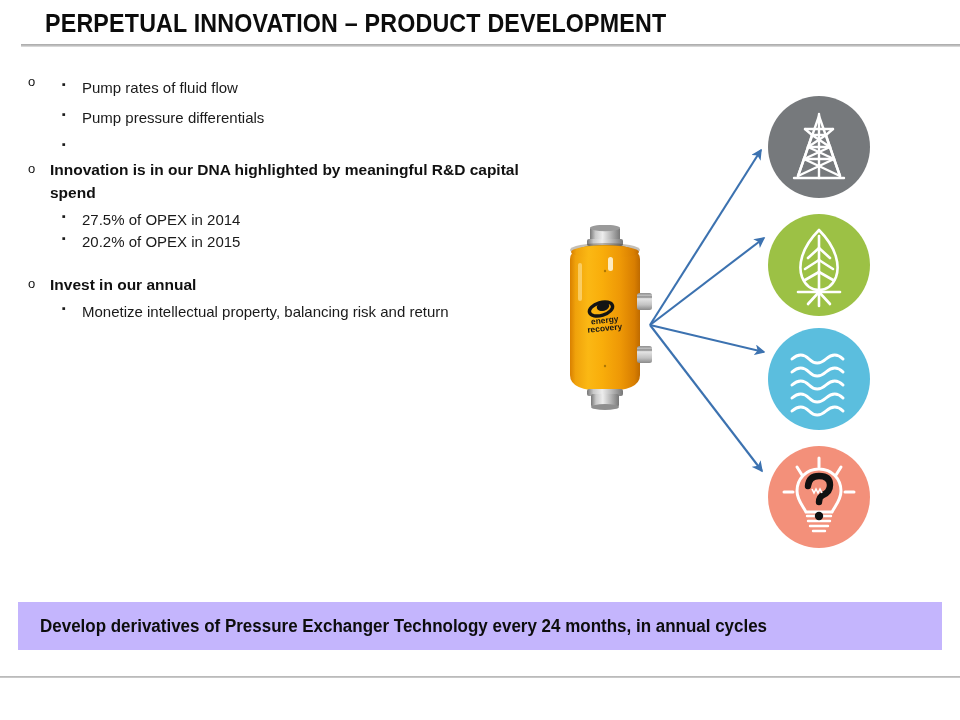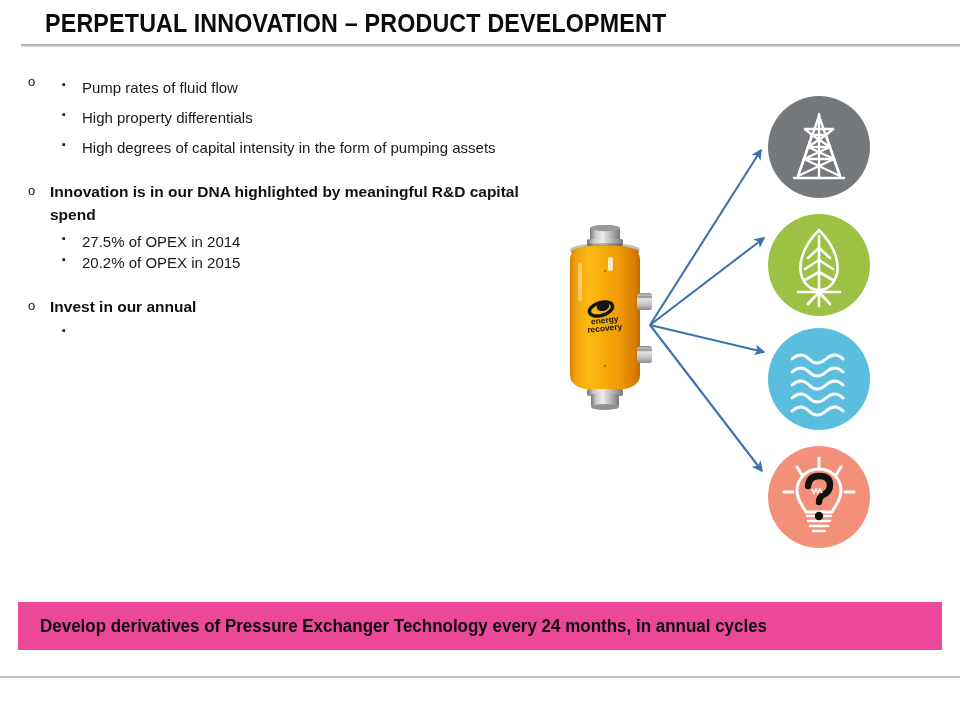--- a/index.html
+++ b/index.html
@@ -122,21 +122,21 @@
     height: 185px;
   }
 
   
   #banner {
     position: absolute;
     left: 18px;
     top: 602px;
     width: 924px;
     height: 48px;
-    background: #ec4899;
+    background: #c4b5fd;
   }
   #banner-text {
     position: absolute;
     left: 22px;
     top: 0;
     right: 10px;
     height: 48px;
     line-height: 48px;
     font-size: 17.5px;
     font-weight: bold;
@@ -181,26 +181,25 @@
         <span class="mk">o</span>
       </div>
       <div class="sp-xs"></div>
       <div class="l2">
         <span class="mk">▪</span>
         <span>Pump rates of fluid flow</span>
       </div>
       <div class="sp-sm"></div>
       <div class="l2">
         <span class="mk">▪</span>
-        <span>High property differentials</span>
+        <span>Pump pressure differentials</span>
       </div>
       <div class="sp-sm"></div>
       <div class="l2">
         <span class="mk">▪</span>
-        <span>High degrees of capital intensity in the form of pumping assets</span>
       </div>
     </div>
 
     <div class="sp-lg"></div>
 
     <div class="blk">
       <div class="l1">
         <span class="mk">o</span>
         <span>Innovation is in our DNA highlighted by meaningful R&amp;D capital spend</span>
       </div>
@@ -216,20 +215,21 @@
 
     <div class="sp-lg"></div>
 
     <div class="blk">
       <div class="l1">
         <span class="mk">o</span>
         <span>Invest in our annual</span>
       </div>
       <div class="l2">
         <span class="mk">▪</span>
+        <span>Monetize intellectual property, balancing risk and return</span>
       </div>
     </div>
 
   </div>
 
   <div id="px-device">
     <svg viewBox="0 0 96 185" width="96" height="185" aria-hidden="true">
       <defs>
         <linearGradient id="bodyGrad" x1="0" y1="0" x2="1" y2="0">
           <stop offset="0%" stop-color="#D98000"></stop>

